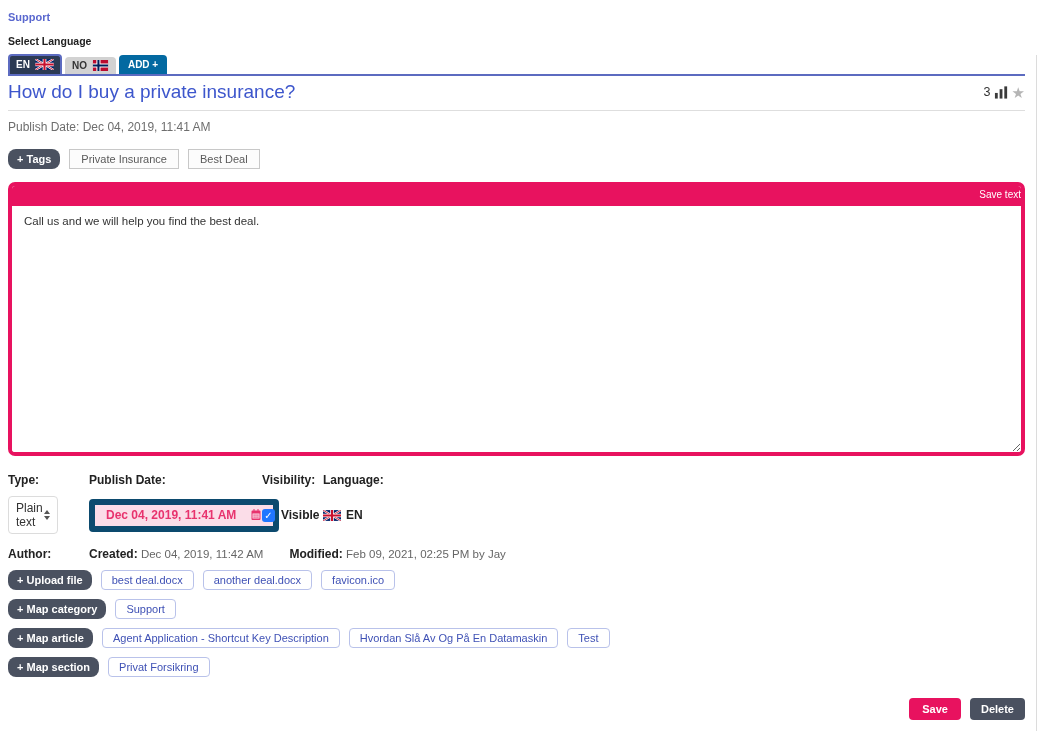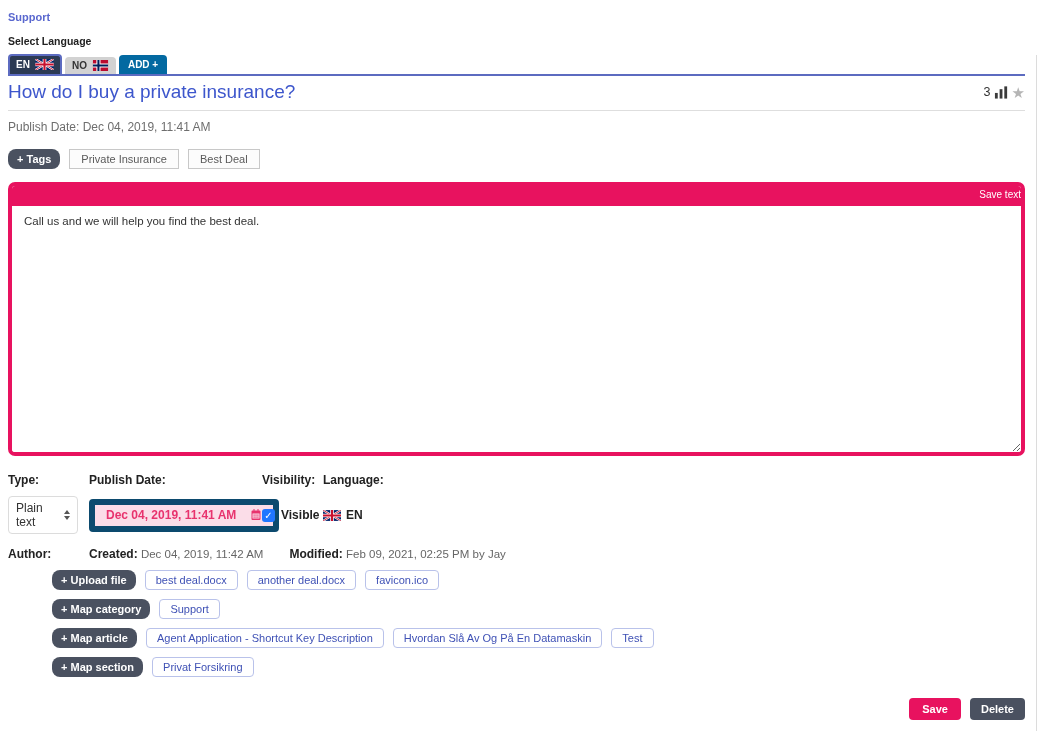--- a/index.html
+++ b/index.html
@@ -36,40 +36,40 @@
   .tag-chip { border: 1px solid #c8c8c8; background: #fcfcfc; color: #5a5a5a; font-size: 11px; border-radius: 0; padding: 3px 11px; cursor: pointer; }
 
   
   .editor { margin-top: 13px; border: 4px solid #e8125f; border-radius: 7px; overflow: hidden; background: #fff; }
   .editor-header { background: #e8125f; color: #fff; font-size: 10px; text-align: right; padding: 3px 0 6px; cursor: pointer; }
   .editor textarea { display: block; width: 100%; height: 246px; border: none; outline: none; resize: both; padding: 9px 12px; font-size: 11.5px; color: #333; font-family: inherit; background: #fff; }
 
   
   .meta-grid { margin-top: 17px; display: grid; grid-template-columns: 81px 173px 61px auto; row-gap: 9px; align-items: center; }
   .meta-label { font-size: 12px; font-weight: 700; color: #222; }
-  .type-select { width: 70px; display: inline-flex; justify-content: space-between; align-items: center; border: 1px solid #dcdcdc; border-radius: 4px; padding: 4px 7px; font-size: 12px; color: #333; cursor: pointer; background: #fff; }
+  .type-select { width: 50px; display: inline-flex; justify-content: space-between; align-items: center; border: 1px solid #dcdcdc; border-radius: 4px; padding: 4px 7px; font-size: 12px; color: #333; cursor: pointer; background: #fff; }
   .updown { display: flex; flex-direction: column; gap: 2px; }
   .updown i { display: block; width: 0; height: 0; border-left: 3px solid transparent; border-right: 3px solid transparent; }
   .updown .up { border-bottom: 4px solid #555; }
   .updown .down { border-top: 4px solid #555; }
   .date-input { display: inline-flex; align-items: center; gap: 14px; border: 6px solid #0c4a6e; background: #fbdde8; border-radius: 4px; padding: 3px 11px 4px; font-size: 12px; font-weight: 700; color: #e8336e; cursor: pointer; width: max-content; }
   .cal-icon { line-height: 0; }
   .vis-cell { display: flex; align-items: center; gap: 6px; }
   .checkbox { width: 13px; height: 13px; background: #2176ff; border-radius: 3px; color: #fff; font-size: 10px; line-height: 13px; text-align: center; cursor: pointer; }
   .vis-text { font-size: 12px; font-weight: 700; color: #222; }
   .lang-cell { display: flex; align-items: center; gap: 5px; font-size: 12px; font-weight: 700; color: #222; }
 
   
   .author-line { margin-top: 13px; display: flex; align-items: baseline; font-size: 11.5px; color: #666; }
   .author-line b { font-size: 12px; color: #222; }
   .author-label { width: 81px; }
   .modified-group { margin-left: 26px; }
 
   
-  .attach-row { margin-top: 9px; display: flex; align-items: center; gap: 9px; margin-left: 44px; }
+  .attach-row { margin-top: 9px; display: flex; align-items: center; gap: 9px; }
   .attach-row:first-of-type { margin-top: 15px; }
   .blue-chip { border: 1px solid #b9c2ea; background: #fff; color: #3f51b5; font-size: 11px; border-radius: 4px; padding: 3px 10px; cursor: pointer; white-space: nowrap; }
 
   
   .action-row { margin-top: 21px; display: flex; justify-content: flex-end; gap: 9px; }
   .save-btn { background: #e8125f; color: #fff; border: none; border-radius: 4px; font-size: 11px; font-weight: 600; padding: 5px 13px; cursor: pointer; font-family: inherit; }
   .delete-btn { background: #4a5160; color: #fff; border: none; border-radius: 4px; font-size: 11px; font-weight: 600; padding: 5px 11px; cursor: pointer; font-family: inherit; }
 
   
   .fb-table { margin-top: 11px; border-top: 1px solid #e2e2e2; }

